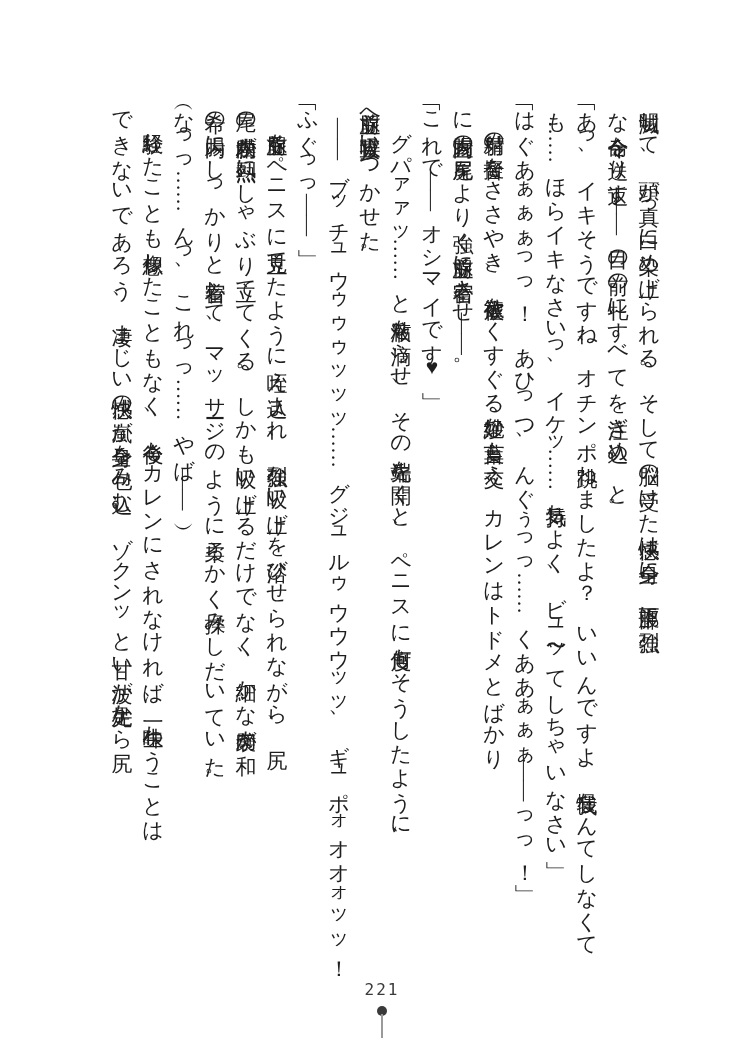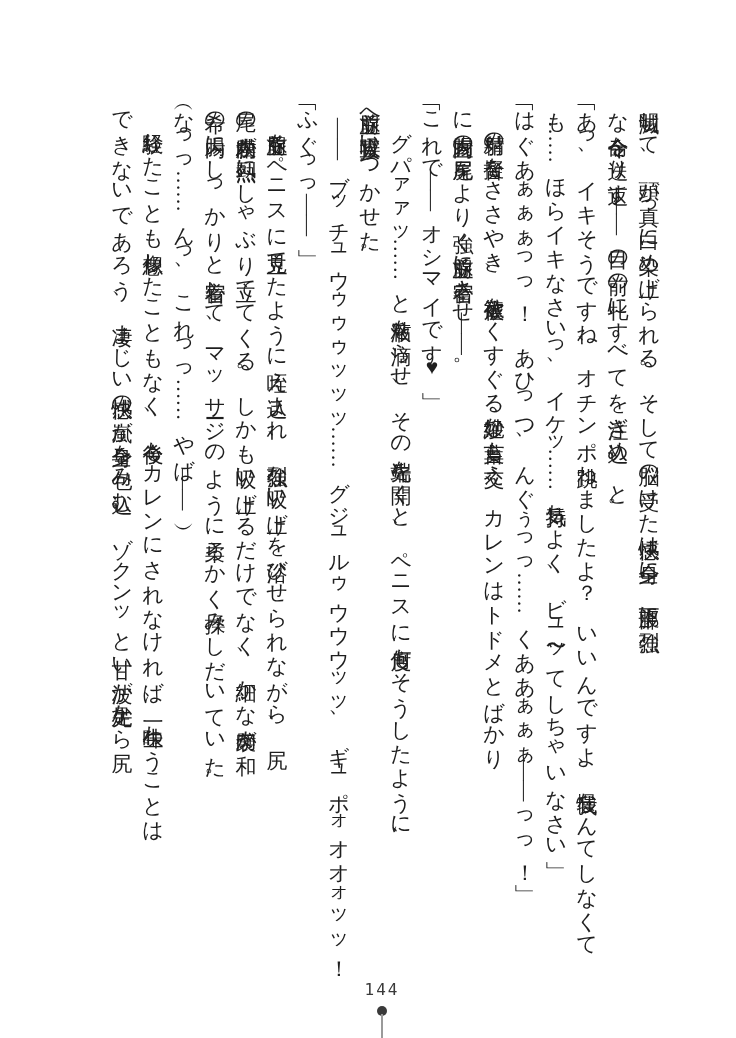--- a/index.html
+++ b/index.html
@@ -88,19 +88,19 @@
       <p class="line indent">——ブッチュウゥゥゥッッッ……グジュルゥウウウッッ、ギュポォオオォッッ！</p>
       <p class="line">「ふぐっっ——」</p>
       <p class="line indent">前立腺をペニスに見立てたように咥え込まれ、強烈な吸い上げを浴びせられながら、尻</p>
       <p class="line">尾の内粘膜が熱烈にしゃぶり立ててくる。しかも吸い上げるだけでなく、細かな肉襞が和</p>
       <p class="line">希の腸内にしっかりと密着して、マッサージのように柔らかく揉みしだいていた。</p>
       <p class="line">（なっっ……んっ、これっっ……やば——）</p>
       <p class="line indent">経験したことも想像したこともなく、今後もカレンにされなければ、一生味わうことは</p>
       <p class="line">できないであろう、凄まじい快感の嵐が全身を包み込む。ゾクンッと甘い波が足先から尻</p>
     </div>
 
-  <div class="page-number">144</div>
+  <div class="page-number">221</div>
 
   <div class="mark-dot"></div>
 
   <div class="mark-line"></div>
 
 </div>
 
 </body></html>

